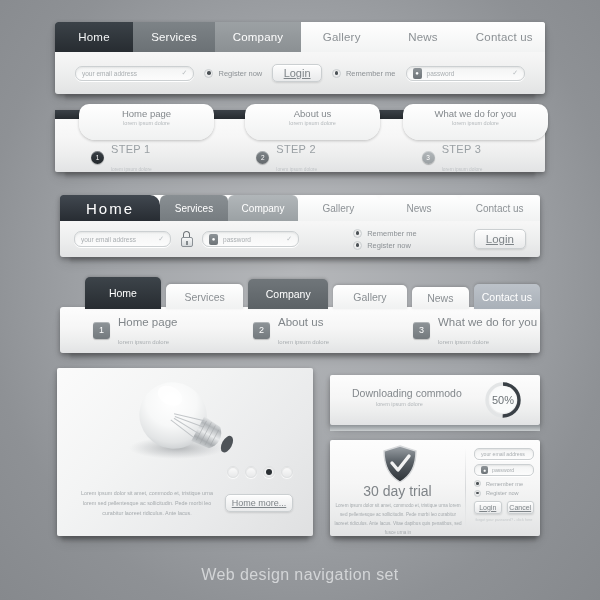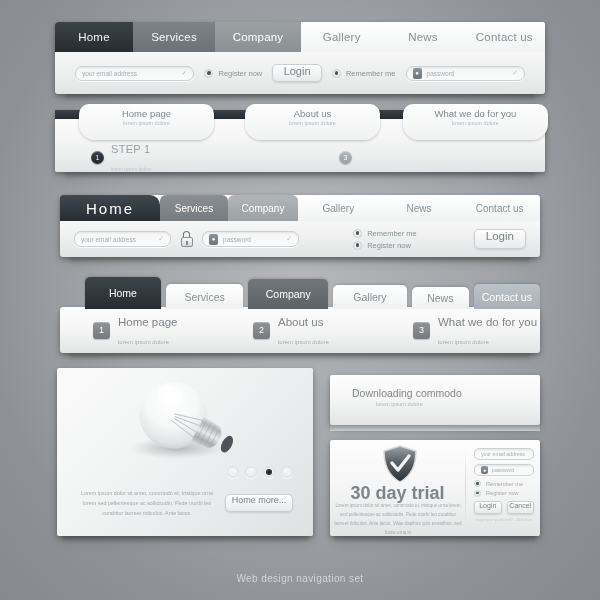--- a/index.html
+++ b/index.html
@@ -62,22 +62,22 @@
     width:9px; height:9px; border-radius:50%;
     background:linear-gradient(to bottom,#fbfbfb,#e6e7e8);
     border:1px solid #c9cdcf; box-shadow: inset 0 1px 1px rgba(0,0,0,.08);
     display:flex; align-items:center; justify-content:center; flex:0 0 auto;
   }
   .radio .dot i { width:3.5px; height:3.5px; border-radius:50%; background:#4b5155; display:block; }
   .btn {
     border:1px solid #cbcfd1; border-radius:5px;
     background:linear-gradient(to bottom,#fdfdfd,#e9eaeb);
     box-shadow: inset 0 1px 0 #fff, 0 1px 2px rgba(0,0,0,.12);
-    display:flex; align-items:flex-start; justify-content:center;
-    color:#7e8488; white-space:nowrap;
+    display:flex; align-items:center; justify-content:center;
+    color:#7e8488; white-space:nowrap;text-decoration:underline;
   }
 
   
   #block2 { left:55px; top:110px; width:490px; height:62px; border-radius:2px; }
   #block2 .darkstrip {
     position:absolute; left:0; right:0; top:0; height:9px;
     background:linear-gradient(to bottom,#3c4248,#262b30);
   }
   #block2 .curves { position:absolute; left:0; right:0; top:0; height:30px; }
   #block2 .ctab {
@@ -191,37 +191,37 @@
     position:absolute; left:0; right:0; bottom:-6px; height:6px;
     background:linear-gradient(to bottom,#8f9498,#c9cdcf);
   }
 
   
   #block7 { left:330px; top:440px; width:210px; height:96px; border-radius:2px; }
   #block7 .divider { position:absolute; left:135px; top:8px; bottom:8px; width:1px;
       background:linear-gradient(to bottom,rgba(0,0,0,0),#d6d8da,rgba(0,0,0,0)); }
   #shieldwrap { position:absolute; left:53px; top:5px; width:34px; height:38px; }
   #block7 .trialtitle { position:absolute; left:0; width:135px; text-align:center; top:43px;
-      font-size:18px; color:#7f8488;font-weight:bold; }
+      font-size:14px; color:#7f8488; }
   #block7 .trialpara { position:absolute; left:4px; width:128px; text-align:center; top:62px;
       font-size:4.6px; line-height:1.95; color:#a6abae; }
   #block7 .rform { position:absolute; left:144px; right:6px; top:8px; bottom:6px; }
   #block7 .rform .inp { margin-bottom:4px; height:12px; font-size:5.2px; border-radius:5px; }
   #block7 .rform .inp .lockglyph { width:7px; height:8px; font-size:5px; margin-right:4px; }
   #block7 .rform .radio { font-size:5.6px; margin-bottom:2.5px; color:#a4a9ac; }
   #block7 .rform .radio .dot { width:7px; height:7px; }
   #block7 .rform .radio .dot i { width:2.5px; height:2.5px; }
   #block7 .rbtns { display:flex; gap:5px; margin-top:4px; }
   #block7 .rbtns .btn { width:41px; height:13px; font-size:7px; border-radius:3px; }
   #block7 .fgt { margin-top:4px; text-align:center; font-size:3.8px; color:#c6cacc; }
 
   
   #caption {
     position:absolute; left:0; right:0; bottom:16px; text-align:center;
-    font-size:10px; color:#d3d5d7; letter-spacing:.4px;
+    font-size:16px; color:#d3d5d7; letter-spacing:.4px;
   }
 </style>
 </head>
 <body>
 
 <div class="panel" id="block1">
   <div class="tabrow">
     <div class="tb t-dark tabtext">
         <span>Home</span>
       </div>
@@ -287,23 +287,32 @@
   </div>
   <div class="steprow">
     <div class="step">
       <span class="circ c1">
           <span>1</span>
         </span>
       <span><span class="sl1">STEP 1</span><br>
         <span class="sl2">lorem ipsum dolore</span></span>
     </div>
     <div class="step">
+      <span class="circ c2">
+          <span>2</span>
+        </span>
+      <span><span class="sl1">STEP 2</span><br>
+        <span class="sl2">lorem ipsum dolore</span></span>
+    </div>
+    <div class="step">
       <span class="circ c3">
           <span>3</span>
         </span>
+      <span><span class="sl1">STEP 3</span><br>
+        <span class="sl2">lorem ipsum dolore</span></span>
     </div>
   </div>
 </div>
 
 <div class="panel" id="block3">
   <div class="tabrow">
     <div class="tb home">
         <span>Home</span>
       </div>
     <div class="tb s1">
@@ -462,20 +471,28 @@
       </span>
   </div>
   <div class="btn readmore">
     <span>Home more...</span>
   </div>
 </div>
 
 <div class="panel" id="block6">
   <div class="t1">Downloading commodo</div>
   <div class="t2">lorem ipsum dolore</div>
+  <div class="ring">
+    <svg viewBox="0 0 40 40" width="40" height="40">
+      <circle cx="20" cy="20" r="16" fill="none" stroke="#e3e5e6" stroke-width="3.4"></circle>
+      <circle cx="20" cy="20" r="16" fill="none" stroke="#3a4046" stroke-width="3.4" stroke-linecap="butt" stroke-dasharray="50.3 100.5" transform="rotate(-90 20 20)"></circle>
+      <circle cx="20" cy="20" r="13" fill="#fafbfb"></circle>
+    </svg>
+    <span class="pct">50%</span>
+  </div>
   <div class="footbar"></div>
 </div>
 
 <div class="panel" id="block7">
   <div class="divider"></div>
   <div id="shieldwrap">
     <svg viewBox="0 0 34 38" width="34" height="38">
       <defs>
         <linearGradient id="shG" x1="0" y1="0" x2="0" y2="1">
           <stop offset="0%" stop-color="#9ba1a6"></stop>

